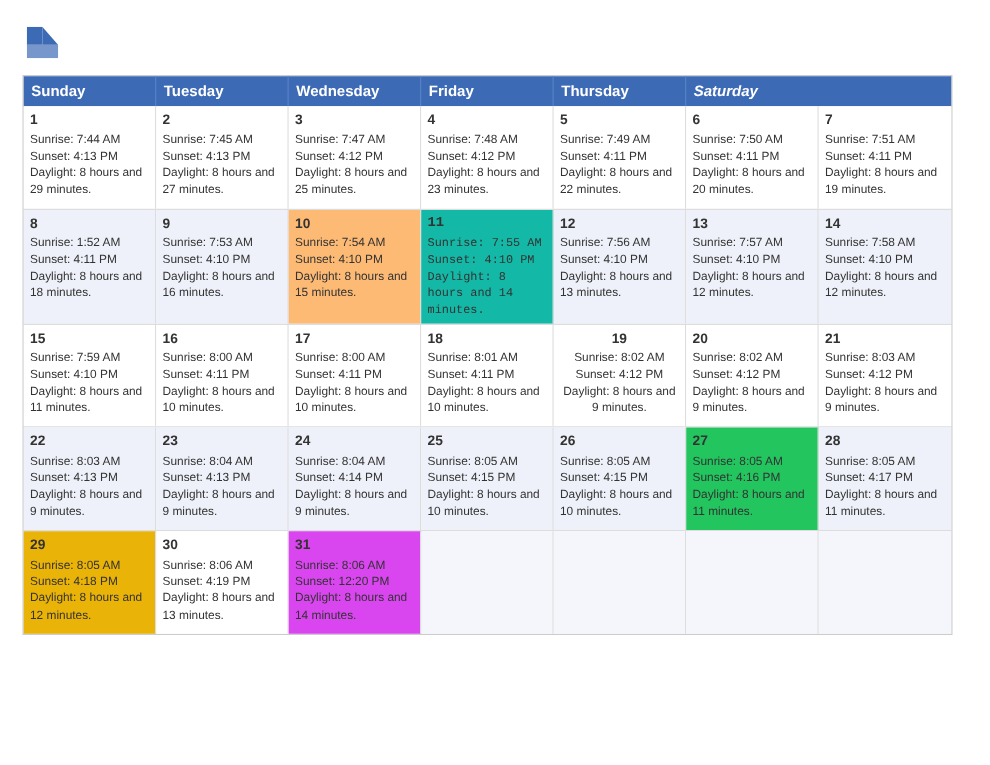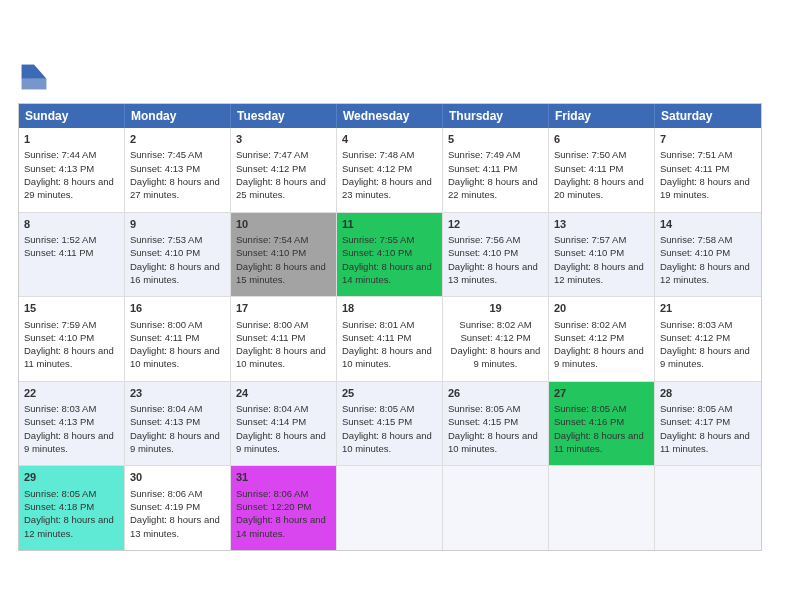--- a/index.html
+++ b/index.html
@@ -9,21 +9,20 @@
       width: 792px;
       height: 612px;
       overflow: hidden;
     }
     .page {
       width: 792px;
       height: 518px;
       padding: 18px 30px 10px 18px;
       display: flex;
       flex-direction: column;
-      margin-top: 43px;
     }
     .header {
       display: flex;
       justify-content: space-between;
       align-items: flex-start;
       margin-bottom: 10px;
     }
     .logo {
       display: flex;
       align-items: center;
@@ -64,21 +63,21 @@
       background: #3d6ab5;
     }
     .cal-header-cell {
       color: #fff;
       font-size: 12px;
       font-weight: bold;
       padding: 5px 6px;
       text-align: left;
       border-right: 1px solid #5580c5;
     }
-    .cal-header-cell:last-child { border-right: none; }
+    .cal-header-cell:last-child { border-right: none; font-style: italic; }
     .cal-body {
       flex: 1;
       display: flex;
       flex-direction: column;
     }
     .cal-row {
       display: grid;
       grid-template-columns: repeat(7, 1fr);
       flex: 1;
       border-top: 1px solid #ddd;
@@ -126,42 +125,41 @@
     </div>
     <div class="title-area">
       <div class="month-title"></div>
       <div class="location"></div>
     </div>
   </div>
 
   <div class="calendar">
     <div class="cal-header" id="cal-header">
         <div class="cal-header-cell">Sunday</div>
-        <div class="cal-header-cell">Monday</div>
         <div class="cal-header-cell">Tuesday</div>
         <div class="cal-header-cell">Wednesday</div>
+        <div class="cal-header-cell">Friday</div>
         <div class="cal-header-cell">Thursday</div>
-        <div class="cal-header-cell">Friday</div>
         <div class="cal-header-cell">Saturday</div>
       </div>
     <div class="cal-body" id="cal-body">
         <div class="cal-row">
           <div class="cal-cell" style="background: rgb(255, 255, 255);"><span class="day-num">1</span><span>Sunrise: 7:44 AM</span><br><span>Sunset: 4:13 PM</span><br><span>Daylight: 8 hours and 29 minutes.</span></div>
           <div class="cal-cell" style="background: rgb(255, 255, 255);"><span class="day-num">2</span><span>Sunrise: 7:45 AM</span><br><span>Sunset: 4:13 PM</span><br><span>Daylight: 8 hours and 27 minutes.</span></div>
           <div class="cal-cell" style="background: rgb(255, 255, 255);"><span class="day-num">3</span><span>Sunrise: 7:47 AM</span><br><span>Sunset: 4:12 PM</span><br><span>Daylight: 8 hours and 25 minutes.</span></div>
           <div class="cal-cell" style="background: rgb(255, 255, 255);"><span class="day-num">4</span><span>Sunrise: 7:48 AM</span><br><span>Sunset: 4:12 PM</span><br><span>Daylight: 8 hours and 23 minutes.</span></div>
           <div class="cal-cell" style="background: rgb(255, 255, 255);"><span class="day-num">5</span><span>Sunrise: 7:49 AM</span><br><span>Sunset: 4:11 PM</span><br><span>Daylight: 8 hours and 22 minutes.</span></div>
           <div class="cal-cell" style="background: rgb(255, 255, 255);"><span class="day-num">6</span><span>Sunrise: 7:50 AM</span><br><span>Sunset: 4:11 PM</span><br><span>Daylight: 8 hours and 20 minutes.</span></div>
           <div class="cal-cell" style="background: rgb(255, 255, 255);"><span class="day-num">7</span><span>Sunrise: 7:51 AM</span><br><span>Sunset: 4:11 PM</span><br><span>Daylight: 8 hours and 19 minutes.</span></div>
         </div>
         <div class="cal-row">
-          <div class="cal-cell" style="background: rgb(238, 241, 249);"><span class="day-num">8</span><span>Sunrise: 1:52 AM</span><br><span>Sunset: 4:11 PM</span><br></div>
+          <div class="cal-cell" style="background: rgb(238, 241, 249);"><span class="day-num">8</span><span>Sunrise: 1:52 AM</span><br><span>Sunset: 4:11 PM</span><br><span>Daylight: 8 hours and 18 minutes.</span></div>
           <div class="cal-cell" style="background: rgb(238, 241, 249);"><span class="day-num">9</span><span>Sunrise: 7:53 AM</span><br><span>Sunset: 4:10 PM</span><br><span>Daylight: 8 hours and 16 minutes.</span></div>
-          <div class="cal-cell" style="background: #a3a3a3;"><span class="day-num">10</span><span>Sunrise: 7:54 AM</span><br><span>Sunset: 4:10 PM</span><br><span>Daylight: 8 hours and 15 minutes.</span></div>
-          <div class="cal-cell" style="background: #22c55e;"><span class="day-num">11</span><span>Sunrise: 7:55 AM</span><br><span>Sunset: 4:10 PM</span><br><span>Daylight: 8 hours and 14 minutes.</span></div>
+          <div class="cal-cell" style="background: #fdba74;"><span class="day-num">10</span><span>Sunrise: 7:54 AM</span><br><span>Sunset: 4:10 PM</span><br><span>Daylight: 8 hours and 15 minutes.</span></div>
+          <div class="cal-cell" style="background: #14b8a6; font-family: Liberation Mono, monospace;"><span class="day-num">11</span><span>Sunrise: 7:55 AM</span><br><span>Sunset: 4:10 PM</span><br><span>Daylight: 8 hours and 14 minutes.</span></div>
           <div class="cal-cell" style="background: rgb(238, 241, 249);"><span class="day-num">12</span><span>Sunrise: 7:56 AM</span><br><span>Sunset: 4:10 PM</span><br><span>Daylight: 8 hours and 13 minutes.</span></div>
           <div class="cal-cell" style="background: rgb(238, 241, 249);"><span class="day-num">13</span><span>Sunrise: 7:57 AM</span><br><span>Sunset: 4:10 PM</span><br><span>Daylight: 8 hours and 12 minutes.</span></div>
           <div class="cal-cell" style="background: rgb(238, 241, 249);"><span class="day-num">14</span><span>Sunrise: 7:58 AM</span><br><span>Sunset: 4:10 PM</span><br><span>Daylight: 8 hours and 12 minutes.</span></div>
         </div>
         <div class="cal-row">
           <div class="cal-cell" style="background: rgb(255, 255, 255);"><span class="day-num">15</span><span>Sunrise: 7:59 AM</span><br><span>Sunset: 4:10 PM</span><br><span>Daylight: 8 hours and 11 minutes.</span></div>
           <div class="cal-cell" style="background: rgb(255, 255, 255);"><span class="day-num">16</span><span>Sunrise: 8:00 AM</span><br><span>Sunset: 4:11 PM</span><br><span>Daylight: 8 hours and 10 minutes.</span></div>
           <div class="cal-cell" style="background: rgb(255, 255, 255);"><span class="day-num">17</span><span>Sunrise: 8:00 AM</span><br><span>Sunset: 4:11 PM</span><br><span>Daylight: 8 hours and 10 minutes.</span></div>
           <div class="cal-cell" style="background: rgb(255, 255, 255);"><span class="day-num">18</span><span>Sunrise: 8:01 AM</span><br><span>Sunset: 4:11 PM</span><br><span>Daylight: 8 hours and 10 minutes.</span></div>
           <div class="cal-cell" style="background: rgb(255, 255, 255); text-align: center;"><span class="day-num">19</span><span>Sunrise: 8:02 AM</span><br><span>Sunset: 4:12 PM</span><br><span>Daylight: 8 hours and 9 minutes.</span></div>
@@ -171,21 +169,21 @@
         <div class="cal-row">
           <div class="cal-cell" style="background: rgb(238, 241, 249);"><span class="day-num">22</span><span>Sunrise: 8:03 AM</span><br><span>Sunset: 4:13 PM</span><br><span>Daylight: 8 hours and 9 minutes.</span></div>
           <div class="cal-cell" style="background: rgb(238, 241, 249);"><span class="day-num">23</span><span>Sunrise: 8:04 AM</span><br><span>Sunset: 4:13 PM</span><br><span>Daylight: 8 hours and 9 minutes.</span></div>
           <div class="cal-cell" style="background: rgb(238, 241, 249);"><span class="day-num">24</span><span>Sunrise: 8:04 AM</span><br><span>Sunset: 4:14 PM</span><br><span>Daylight: 8 hours and 9 minutes.</span></div>
           <div class="cal-cell" style="background: rgb(238, 241, 249);"><span class="day-num">25</span><span>Sunrise: 8:05 AM</span><br><span>Sunset: 4:15 PM</span><br><span>Daylight: 8 hours and 10 minutes.</span></div>
           <div class="cal-cell" style="background: rgb(238, 241, 249);"><span class="day-num">26</span><span>Sunrise: 8:05 AM</span><br><span>Sunset: 4:15 PM</span><br><span>Daylight: 8 hours and 10 minutes.</span></div>
           <div class="cal-cell" style="background: #22c55e;"><span class="day-num">27</span><span>Sunrise: 8:05 AM</span><br><span>Sunset: 4:16 PM</span><br><span>Daylight: 8 hours and 11 minutes.</span></div>
           <div class="cal-cell" style="background: rgb(238, 241, 249);"><span class="day-num">28</span><span>Sunrise: 8:05 AM</span><br><span>Sunset: 4:17 PM</span><br><span>Daylight: 8 hours and 11 minutes.</span></div>
         </div>
         <div class="cal-row">
-          <div class="cal-cell" style="background: #5eead4;"><span class="day-num">29</span><span>Sunrise: 8:05 AM</span><br><span>Sunset: 4:18 PM</span><br><span>Daylight: 8 hours and 12 minutes.</span></div>
+          <div class="cal-cell" style="background: #eab308;"><span class="day-num">29</span><span>Sunrise: 8:05 AM</span><br><span>Sunset: 4:18 PM</span><br><span>Daylight: 8 hours and 12 minutes.</span></div>
           <div class="cal-cell" style="background: rgb(255, 255, 255);"><span class="day-num">30</span><span>Sunrise: 8:06 AM</span><br><span>Sunset: 4:19 PM</span><br><span>Daylight: 8 hours and 13 minutes.</span></div>
           <div class="cal-cell" style="background: #d946ef;"><span class="day-num">31</span><span>Sunrise: 8:06 AM</span><br><span>Sunset: 12:20 PM</span><br><span>Daylight: 8 hours and 14 minutes.</span></div>
           <div class="cal-cell empty" style="background: rgb(244, 246, 251);"></div>
           <div class="cal-cell empty" style="background: rgb(244, 246, 251);"></div>
           <div class="cal-cell empty" style="background: rgb(244, 246, 251);"></div>
           <div class="cal-cell empty" style="background: rgb(244, 246, 251);"></div>
         </div>
       </div>
   </div>
 </div>

